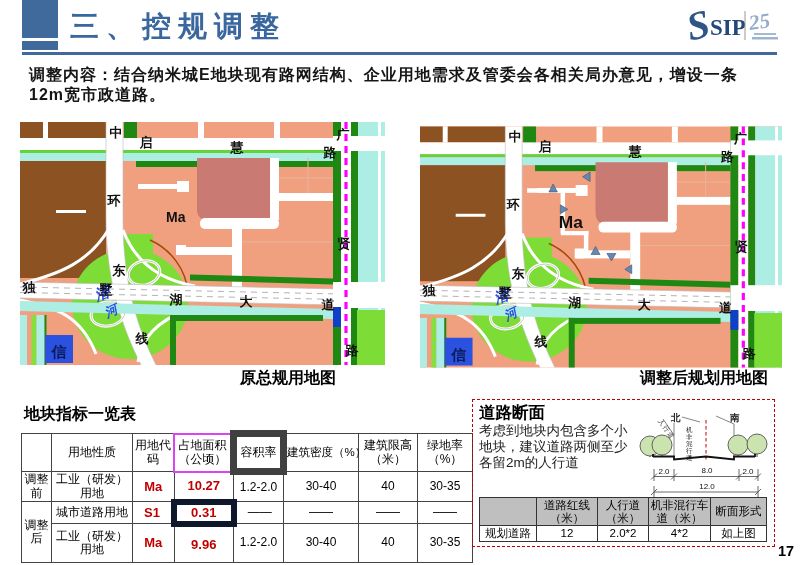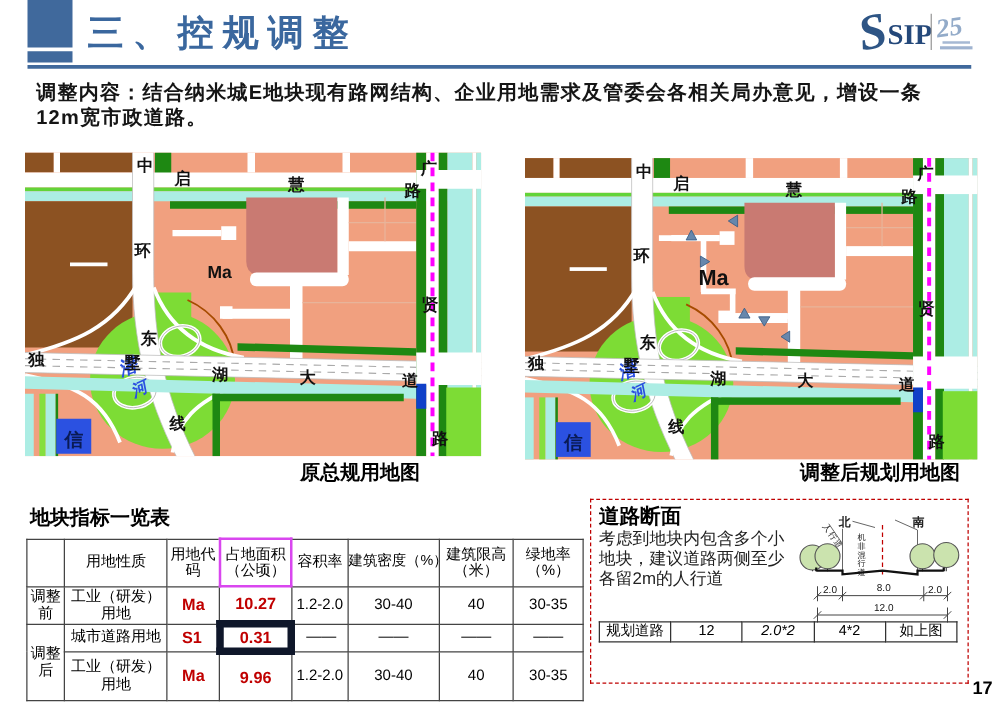--- a/index.html
+++ b/index.html
@@ -174,21 +174,21 @@
 <div class="abs" style="left:24px;top:404px;font-size:16px;font-weight:bold;color:#000;">地块指标一览表</div>
 
 <div class="abs" style="left:21px;top:430px;">
 <table style="border-collapse:collapse;font-size:12px;color:#000;text-align:center;table-layout:fixed;line-height:13.5px;width:446px;" cellspacing="0">
   <tbody>
         <tr style="height:38px;">
     <td style="border:1px solid #444;width:29px;"></td>
     <td style="border:1px solid #444;width:80px;margin-top:40px;">用地性质</td>
     <td style="border:1px solid #444;width:40px;">用地代<br>码</td>
     <td style="border:2px solid #d946ef;width:55px;">占地面积<br>（公顷）</td>
-    <td style="border:1px solid #404040;width:43px;">容积率</td>
+    <td style="border:7px solid #404040;width:43px;">容积率</td>
     <td style="border:1px solid #444;width:71px;white-space:nowrap;font-size:11.5px;">建筑密度（%）</td>
     <td style="border:1px solid #444;width:58px;">建筑限高<br>（米）</td>
     <td style="border:1px solid #444;width:54px;">绿地率<br>（%）</td>
   </tr>
   <tr style="height:30px;">
     <td style="border:1px solid #444;">调整<br>前</td>
     <td style="border:1px solid #444;">工业（研发）<br>用地</td>
     <td style="border:1px solid #444;color:#C00000;font-weight:bold;font-size:13px;">Ma</td>
     <td style="border:1px solid #444;color:#C00000;font-weight:bold;font-size:13px;">10.27</td>
     <td style="border:1px solid #444;">1.2-2.0</td>
@@ -276,24 +276,31 @@
     <line x1="120" y1="81" x2="120" y2="93"></line>
     <line x1="13" y1="90" x2="19" y2="84"></line>
     <line x1="117" y1="90" x2="123" y2="84"></line>
   </g>
 </svg>
 </div>
 
 <div class="abs" style="left:479px;top:497px;">
 <table style="border-collapse:collapse;font-size:11.5px;color:#000;text-align:center;table-layout:fixed;line-height:13px;width:287px;" cellspacing="0">
   <tbody>
+        <tr style="height:28px;background:#BFBFBF;">
+    <td style="border:1px solid #333;width:56px;"></td>
+    <td style="border:1px solid #333;width:60px;">道路红线<br>（米）</td>
+    <td style="border:1px solid #333;width:50px;">人行道<br>（米）</td>
+    <td style="border:1px solid #333;width:61px;">机非混行车<br>道（米）</td>
+    <td style="border:1px solid #333;width:55px;">断面形式</td>
+  </tr>
   <tr style="height:15px;line-height:15px;">
     <td style="border:1px solid #333;margin-left:36px;">规划道路</td>
     <td style="border:1px solid #333;">12</td>
-    <td style="border:1px solid #333;font-style:italic;">2.0*2</td>
+    <td style="border:1px solid #333;">2.0*2</td>
     <td style="border:1px solid #333;">4*2</td>
     <td style="border:1px solid #333;">如上图</td>
   </tr>
 </tbody>
     </table>
 </div>
 
 <div class="abs" style="left:778px;top:543px;font-size:14.5px;font-weight:bold;color:#000;">17</div>
 
 </body></html>

